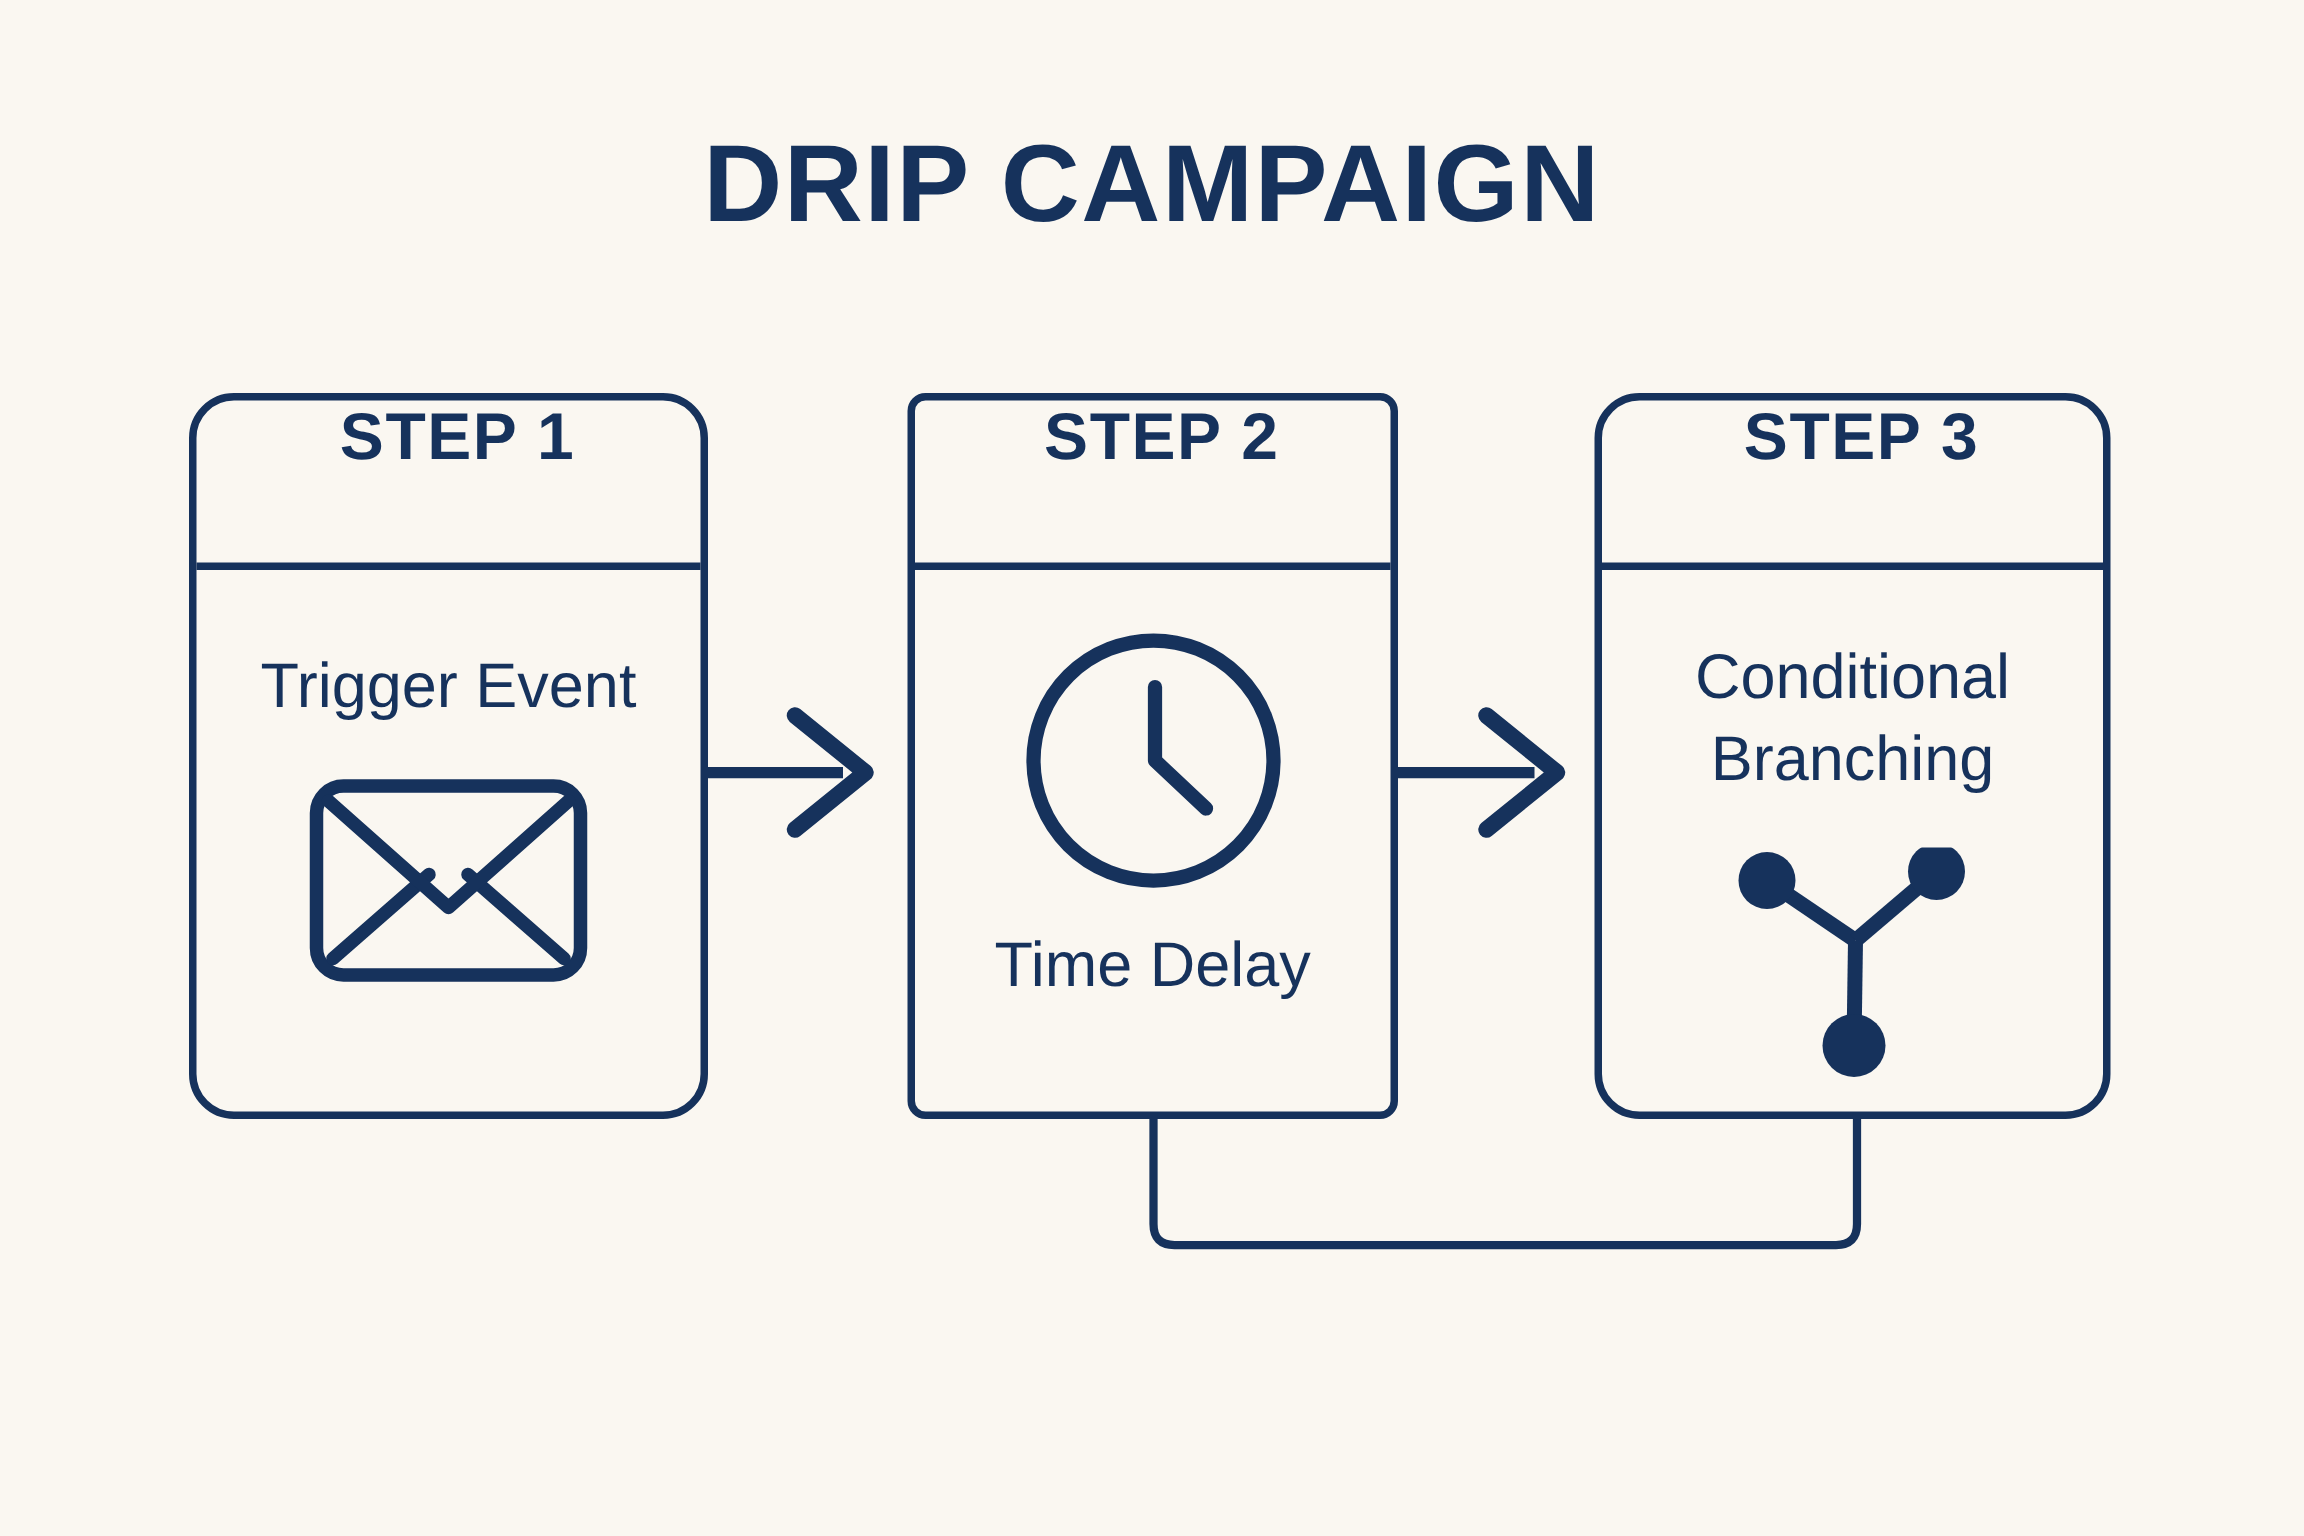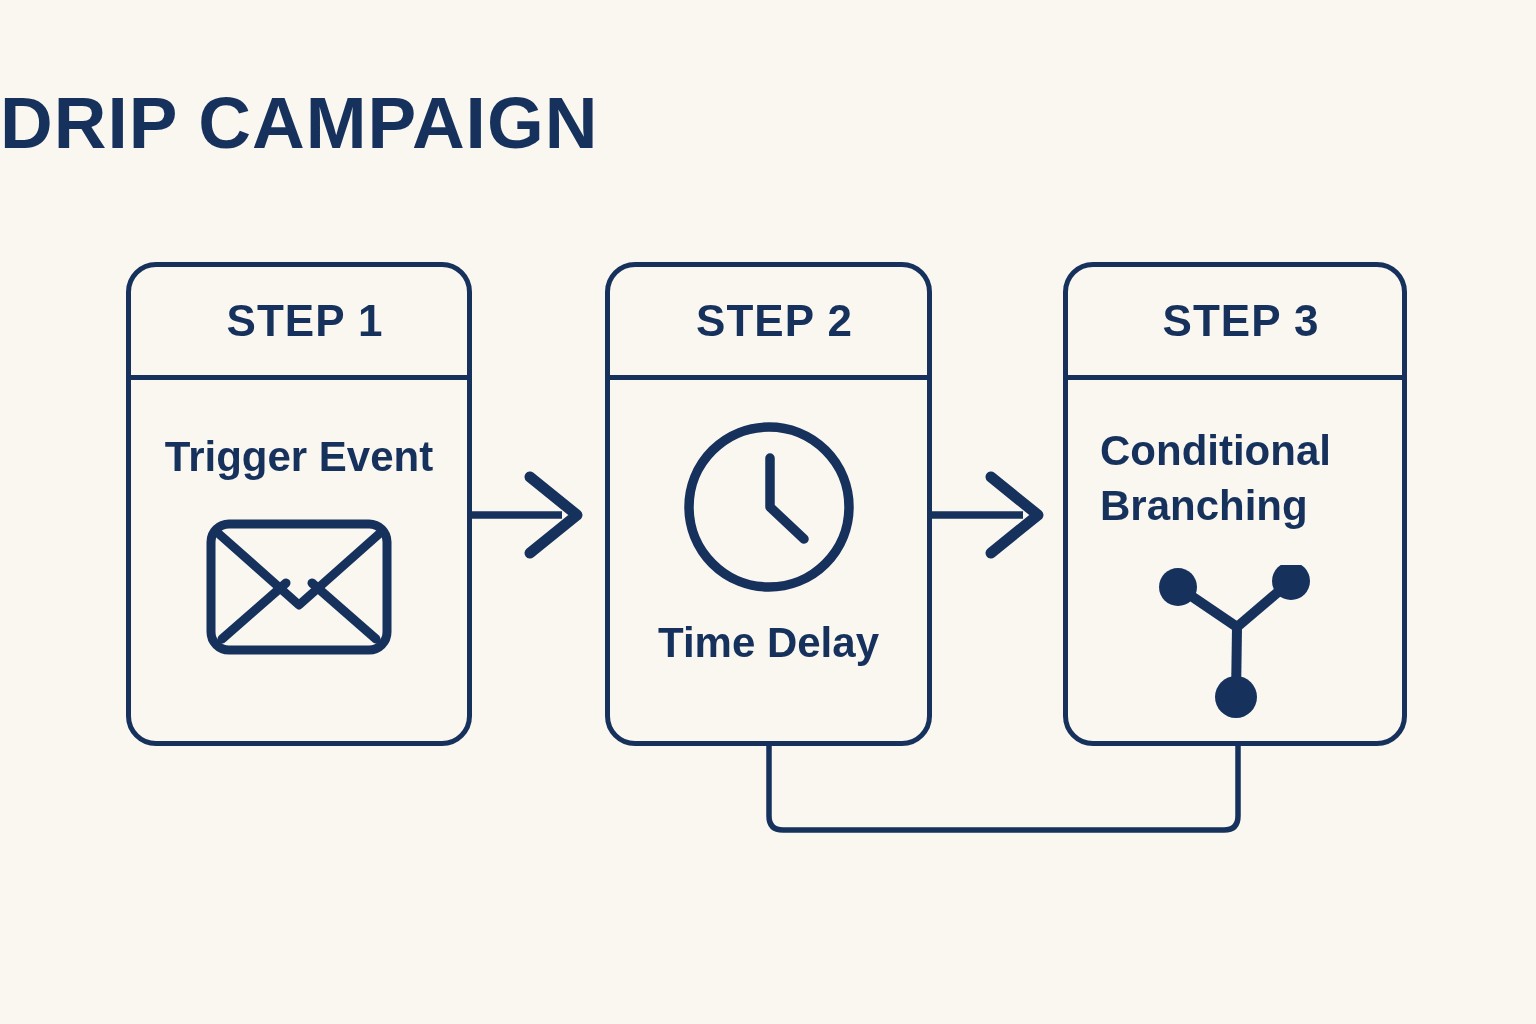--- a/index.html
+++ b/index.html
@@ -12,21 +12,21 @@
     width:1536px;height:1024px;
     background:var(--bg);
     font-family:"Liberation Sans",sans-serif;
     color:var(--navy);
     overflow:hidden;
   }
   .title{
     position:absolute;
     top:86px;left:0;right:0;
     margin:0;
-    text-align:left;
+    text-align:center;
     font-size:73px;
     font-weight:700;
     letter-spacing:1px;
     line-height:1;
     color:var(--navy);
   }
   .overlay{
     position:absolute;top:0;left:0;
     width:1536px;height:1024px;
     z-index:1;
@@ -35,36 +35,36 @@
     position:absolute;
     top:262px;height:484px;
     box-sizing:border-box;
     border:5px solid var(--navy);
     border-radius:30px;
     background:var(--bg);
     display:flex;flex-direction:column;
     z-index:2;
   }
   .card1{left:126px;width:346px;}
-  .card2{left:605px;width:327px;}
+  .card2{left:605px;width:327px;border-radius:12px;}
   .card3{left:1063px;width:344px;gap:24px;}
   .card-header{
     flex:0 0 auto;
     height:108px;
     border-bottom:5px solid var(--navy);
-    display:flex;align-items:center;justify-content:center;
+    display:flex;justify-content:center;
     font-size:44px;font-weight:700;letter-spacing:1px;padding-left:12px;
   }
   .card-body{
     flex:1;
     display:flex;flex-direction:column;align-items:center;
   }
   .card-label{
-    font-size:42px;font-weight:700;
-    line-height:1.3;
+    font-size:42px;font-weight:400;
+    text-align:center;line-height:1.3;
   }
   .card1 .card-label{margin-top:50px;}
   .card1 .icon-envelope{margin-top:34px;}
   .card2 .icon-clock{margin-top:42px;}
   .card2 .card-label{margin-top:24px;}
   .card3 .card-label{margin-top:20px;width:270px;}
   .card3 .icon-branch{margin-top:32px;}
   svg .stroke{stroke:var(--navy);fill:none;}
   svg .fill{fill:var(--navy);stroke:none;}
 </style>

